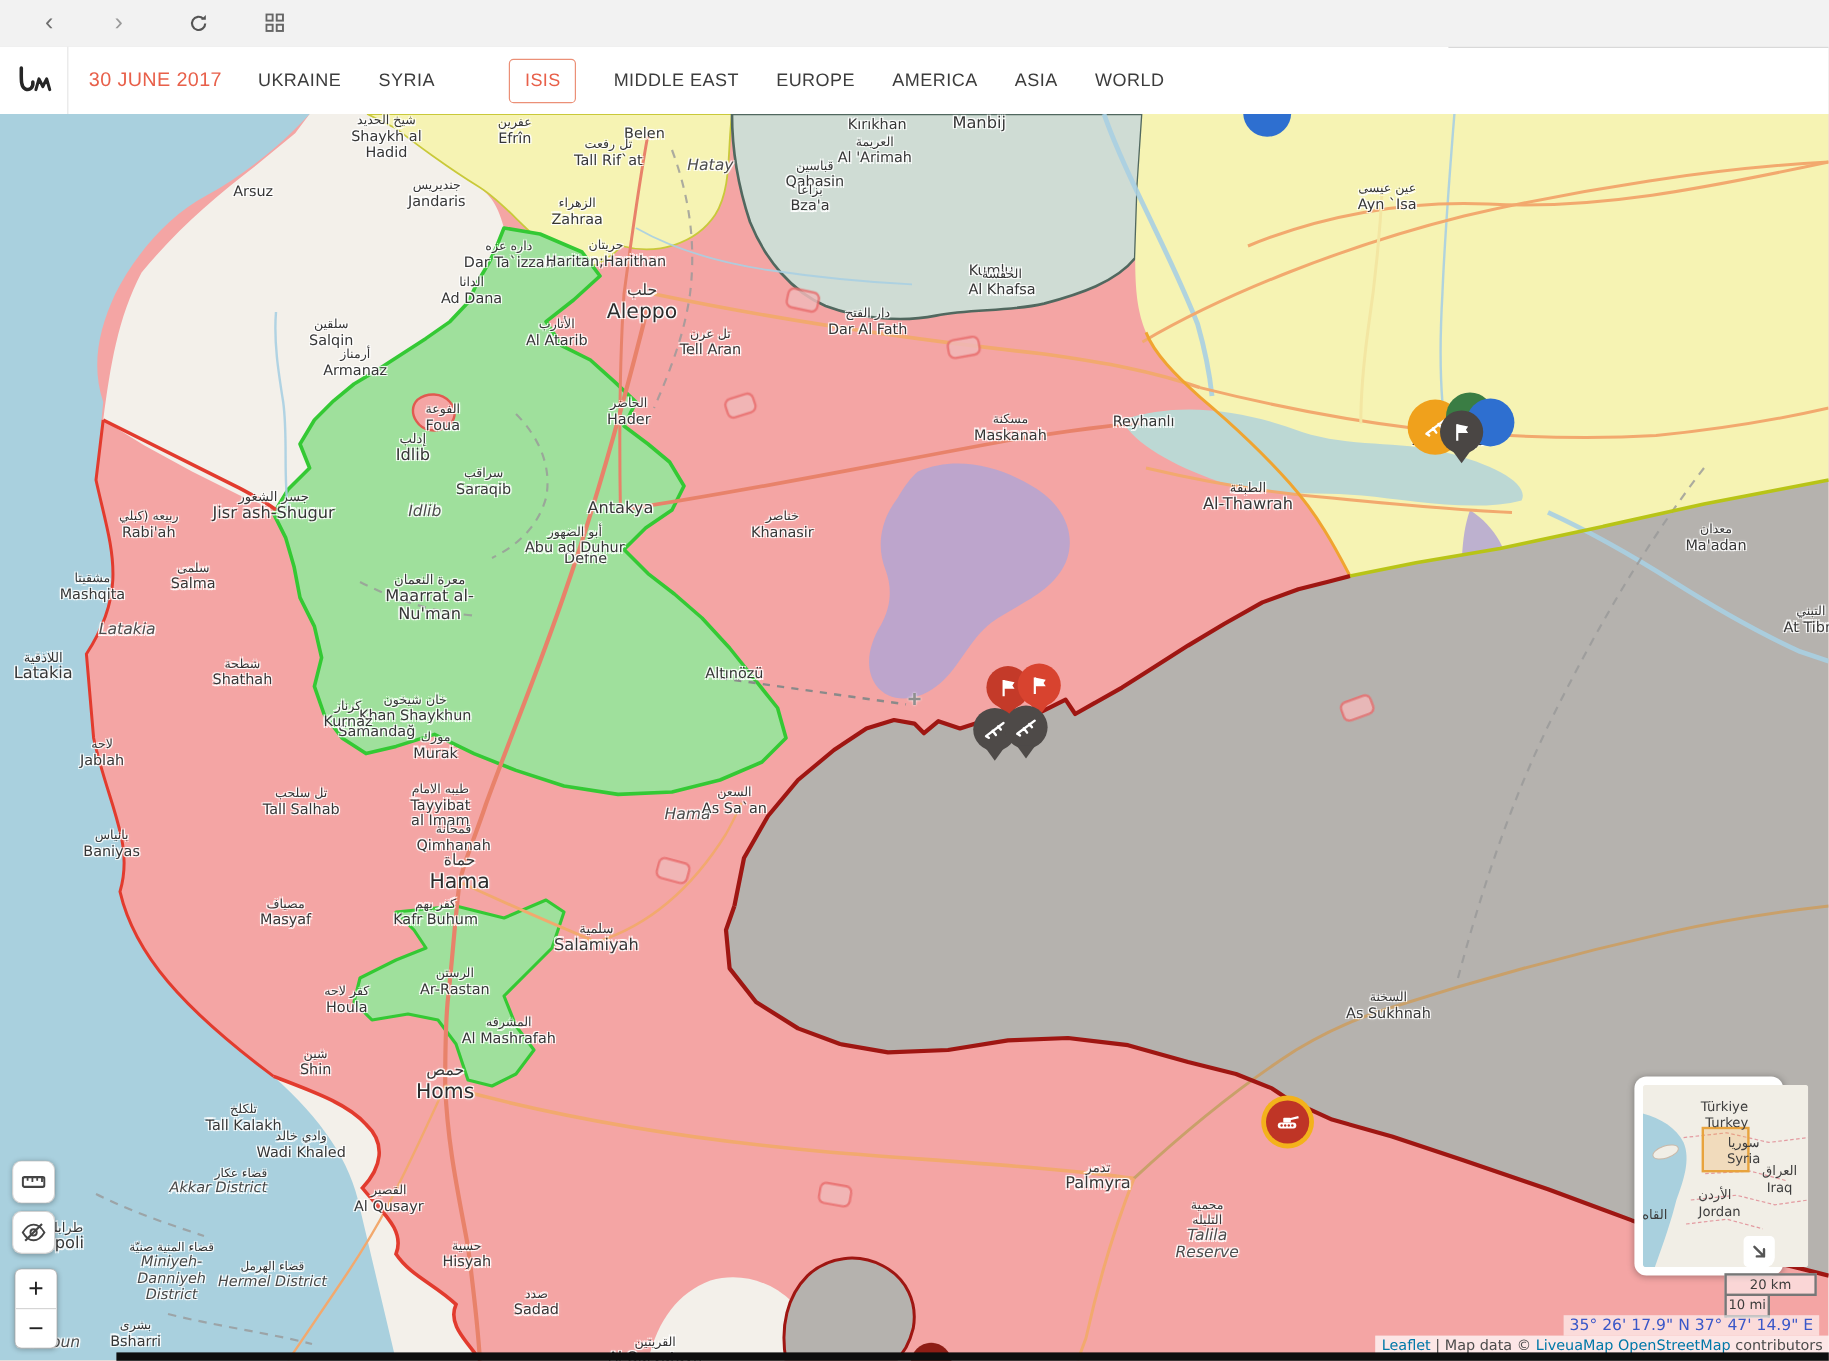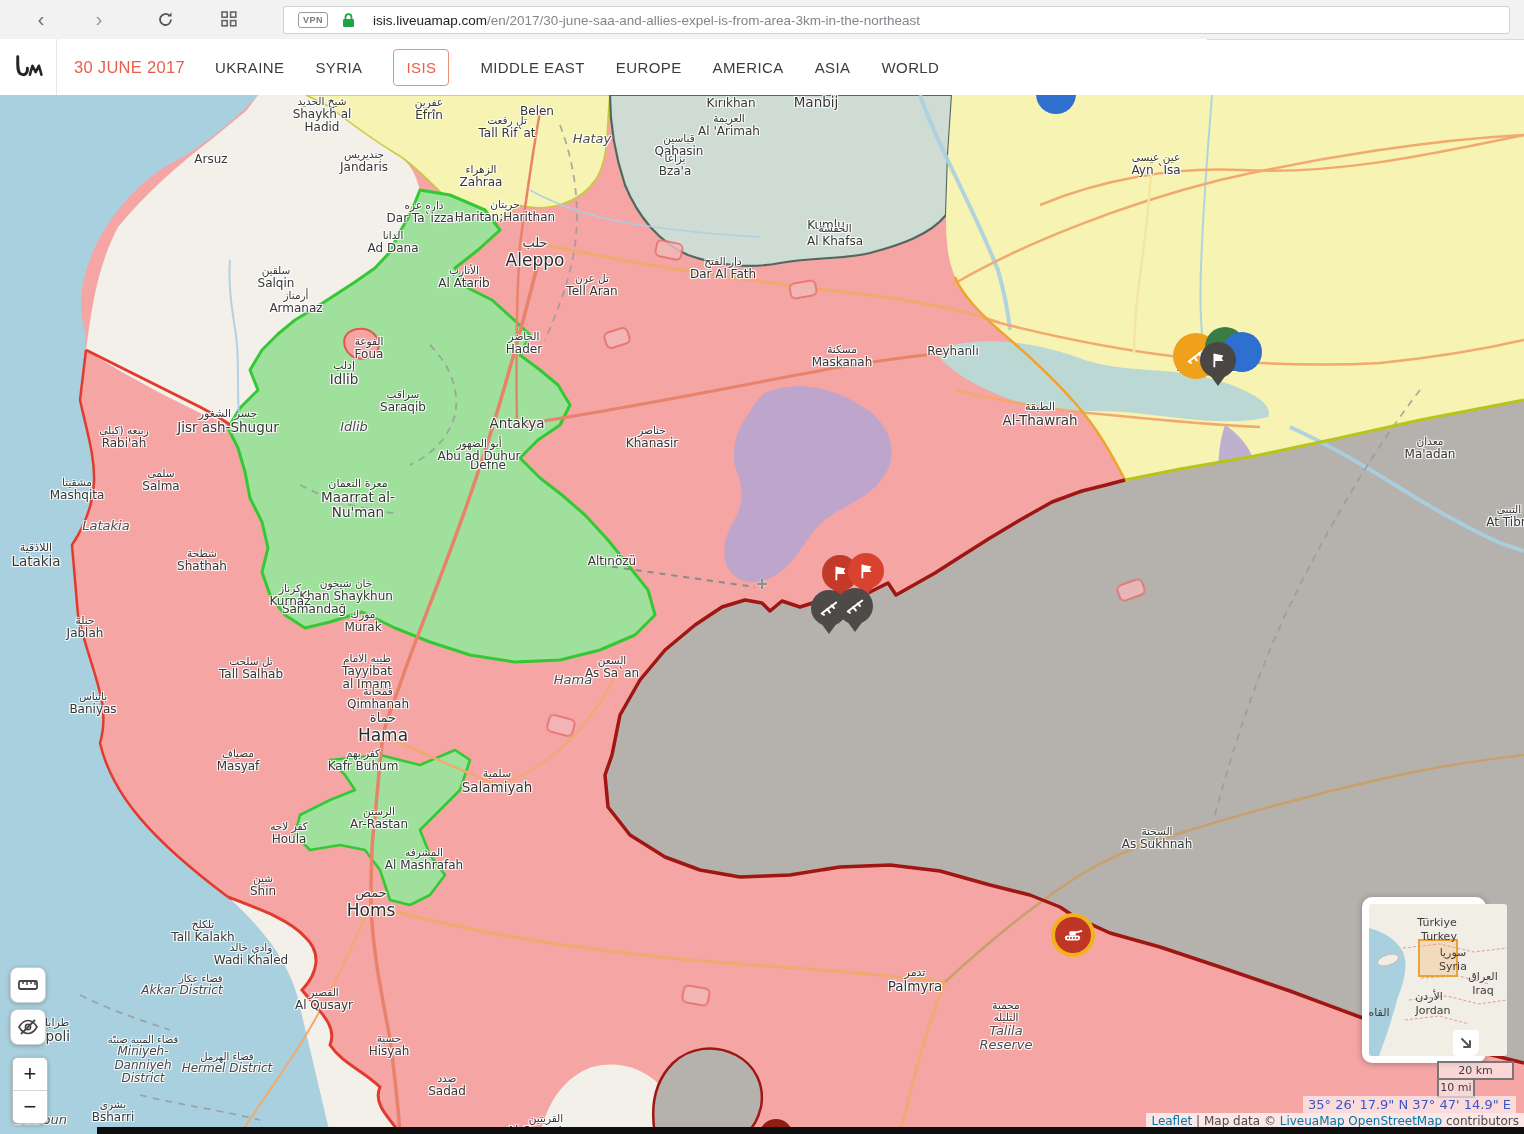--- a/index.html
+++ b/index.html
@@ -19,21 +19,21 @@
   .url .dom{color:#202124;}
   
   .navbar{position:absolute;left:0;top:39px;width:1207px;height:56px;background:#fff;
           border-bottom:1px solid #ececec;display:flex;align-items:center;}
   .logo{width:57px;height:56px;display:flex;align-items:center;justify-content:center;
         border-right:1px solid #e7e7e7;box-sizing:border-box;}
   .nav-date{margin-left:17px;font-size:16.5px;color:#e8604a;letter-spacing:.3px;white-space:nowrap;}
   .nav-items{display:flex;align-items:center;margin-left:30px;}
   .nav-item{font-size:15px;color:#3c3c3c;letter-spacing:.4px;margin-right:31px;cursor:pointer;
             padding:9px 0;white-space:nowrap;}
-  .nav-item.active{color:#e8604a;border:1px solid #eb9077;border-radius:4px;padding:9px 12px;}
+  .nav-item.active{color:#e8604a;border:1px solid #eb9077;border-radius:4px;padding:9px 12px;margin-left:31px;}
   
   .map{position:absolute;left:0;top:95px;width:1524px;height:1039px;overflow:hidden;background:#f3f0ea;}
   .map svg{display:block;}
   .lbl{position:absolute;transform:translate(-50%,-50%);text-align:center;white-space:nowrap;
        line-height:1.12;color:#363636;font-family:"DejaVu Sans",sans-serif;
        text-shadow:-1px -1px 0 rgba(255,255,255,.85),1px -1px 0 rgba(255,255,255,.85),
                    -1px 1px 0 rgba(255,255,255,.85),1px 1px 0 rgba(255,255,255,.85),
                    0 0 3px rgba(255,255,255,.9);pointer-events:none;}
   .lbl .ar{font-size:10.5px;}
   .lbl.c-b .en{font-size:17px;color:#2c2c2c;}
@@ -103,30 +103,20 @@
     <div class="navbtn" style="left:214px;">
       <svg width="16" height="16" viewBox="0 0 16 16">
           <g fill="none" stroke="#666" stroke-width="1.6">
             <rect x="1" y="1" width="5.2" height="5.2"></rect>
             <rect x="9.6" y="1" width="5.2" height="5.2"></rect>
             <rect x="1" y="9.6" width="5.2" height="5.2"></rect>
             <rect x="9.6" y="9.6" width="5.2" height="5.2"></rect>
           </g>
         </svg>
     </div>
-    <div class="addr">
-      <span class="vpn">VPN</span>
-      <span class="lock">
-        <svg width="13" height="15" viewBox="0 0 13 15">
-            <rect x="1" y="6" width="11" height="8" rx="1.3" fill="#1ea446"></rect>
-            <path d="M3.5 6V4.2a3 3 0 0 1 6 0V6" fill="none" stroke="#1ea446" stroke-width="1.8"></path>
-          </svg>
-      </span>
-      <span class="url"><span class="dom">isis.liveuamap.com</span><span>/en/2017/30-june-saa-and-allies-expel-is-from-area-3km-in-the-northeast</span></span>
-    </div>
   </div>
 
   <div class="navbar">
     <div class="logo">
       <svg width="32" height="32" viewBox="0 0 50 38">
         <path d="M9 3 C9 17 8 27 14 30 C20 33 25 28 24 21" fill="none" stroke="#262626" stroke-width="4.6" stroke-linecap="round"></path>
         <path d="M28 31 L32 17 L37 27 L42 17 L46 31" fill="none" stroke="#262626" stroke-width="4" stroke-linejoin="round" stroke-linecap="round"></path>
       </svg>
     </div>
     <div class="nav-date">30 JUNE 2017</div>
@@ -388,21 +378,21 @@
         </div>
         <div class="lbl c-m" style="left: 36px; top: 461px;">
           <div class="ar">اللاذقية</div>
           <div class="en">Latakia</div>
         </div>
         <div class="lbl c-t" style="left: 202px; top: 466px;">
           <div class="ar">شطحة</div>
           <div class="en">Shathah</div>
         </div>
         <div class="lbl c-t" style="left: 85px; top: 533px;">
-          <div class="ar">جبلة</div>
+          <div class="ar">لاحه</div>
           <div class="en">Jablah</div>
         </div>
         <div class="lbl c-t" style="left: 93px; top: 609px;">
           <div class="ar">بانياس</div>
           <div class="en">Baniyas</div>
         </div>
         <div class="lbl c-t" style="left: 251px; top: 574px;">
           <div class="ar">تل سلحب</div>
           <div class="en">Tall Salhab</div>
         </div>

